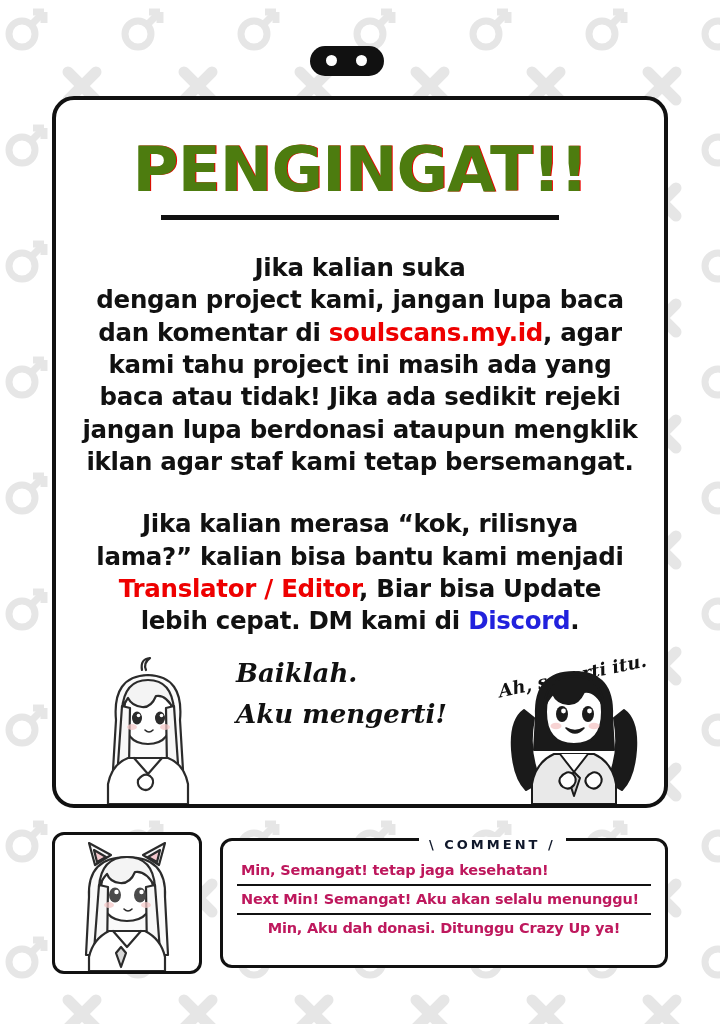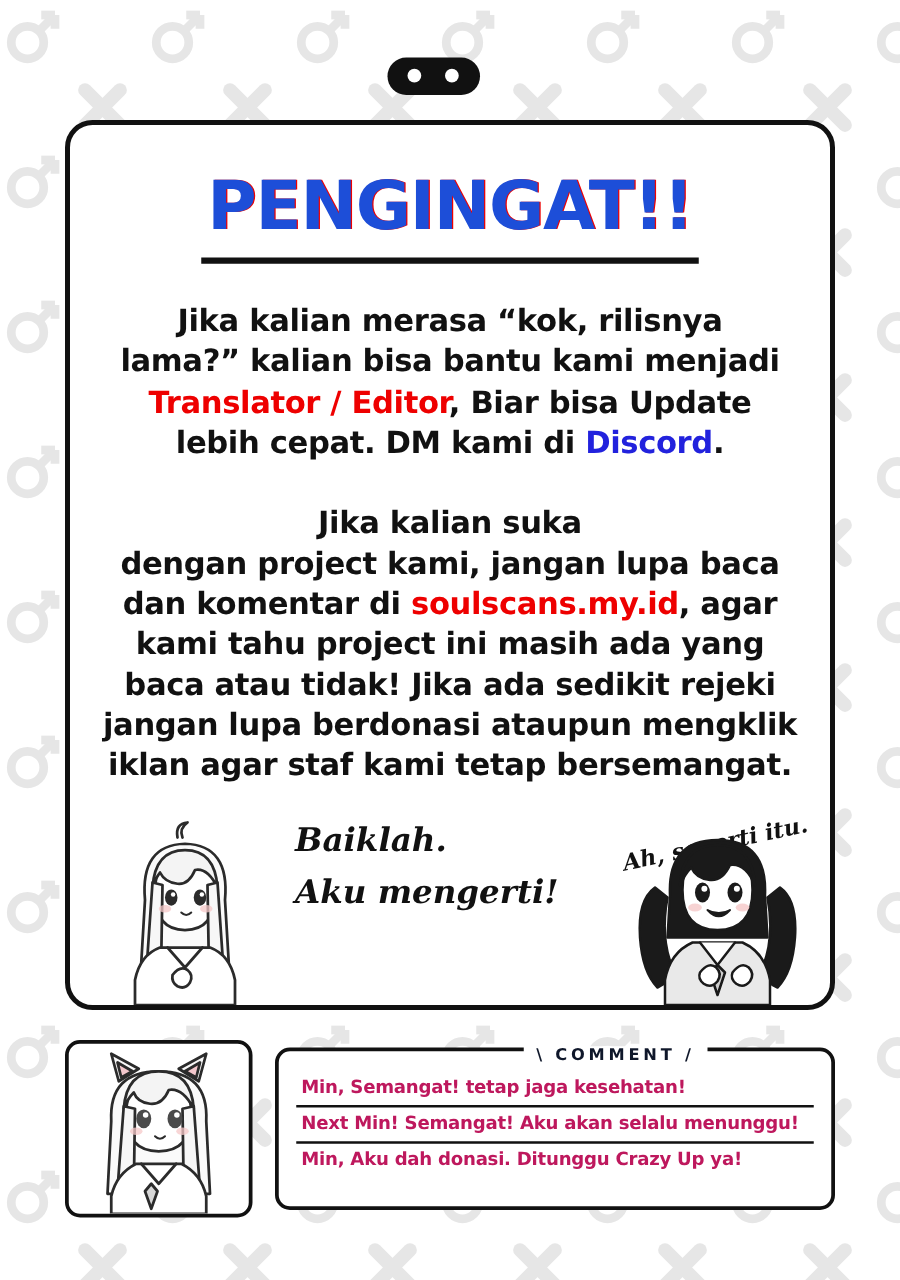--- a/index.html
+++ b/index.html
@@ -61,23 +61,23 @@
   #notch::after  { left: 46px; }
 
   
   #title-wrap {
     text-align: center;
     margin-top: 38px;
   }
   #title {
     font-family: "DejaVu Sans", sans-serif;
     font-weight: bold;
-    font-size: 54px;
+    font-size: 63px;
     line-height: 1;
-    color: #1d4ed8;
+    color: #4d7c0f;
     letter-spacing: -1px;
     display: inline-block;
     padding: 0 6px 6px 6px;
     text-shadow: 1px 0 0 #ee0000;
   }
   #title-underline {
     width: 398px;
     height: 5px;
     background: #111111;
     margin: 8px auto 0 auto;
@@ -191,21 +191,21 @@
   .comment-line {
     font-family: "DejaVu Sans", sans-serif;
     font-weight: bold;
     font-size: 14.5px;
     color: #be185d;
     padding: 5px 4px 6px 4px;
     border-bottom: 2px solid #111111;
     white-space: nowrap;
     letter-spacing: -0.2px;
   }
-  .comment-line:last-child { border-bottom: none; }
+  .comment-line:last-child { border-bottom: none; text-align: center; }
 </style>
 </head>
 <body>
 
 <svg id="bg-pattern" width="720" height="1024" viewBox="0 0 720 1024">
   <defs>
     <g id="mars-sym">
       <circle cx="0" cy="8" r="13" fill="none" stroke="#e6e6e6" stroke-width="7"></circle>
       <line x1="9" y1="-1" x2="22" y2="-14" stroke="#e6e6e6" stroke-width="7"></line>
       <line x1="22" y1="-14" x2="22" y2="-3" stroke="#e6e6e6" stroke-width="7"></line>
@@ -225,35 +225,35 @@
 
 <div id="notch"></div>
 
 <div id="notice-card">
 
   <div id="title-wrap">
     <div id="title">PENGINGAT!!</div>
     <div id="title-underline"></div>
   </div>
 
-  <div class="para" id="para-2">
-    <span>Jika kalian merasa “kok, rilisnya</span><br>
-    <span>lama?” kalian bisa bantu kami menjadi</span><br>
-    <span class="red">Translator / Editor</span><span>, Biar bisa Update</span><br>
-    <span>lebih cepat. DM kami di </span><span class="blue">Discord</span><span>.</span>
-  </div>
-
   <div class="para" id="para-1">
     <span>Jika kalian suka</span><br>
     <span>dengan project kami, jangan lupa baca</span><br>
     <span>dan komentar di </span><span class="red">soulscans.my.id</span><span>, agar</span><br>
     <span>kami tahu project ini masih ada yang</span><br>
     <span>baca atau tidak! Jika ada sedikit rejeki</span><br>
     <span>jangan lupa berdonasi ataupun mengklik</span><br>
     <span>iklan agar staf kami tetap bersemangat.</span>
+  </div>
+
+  <div class="para" id="para-2">
+    <span>Jika kalian merasa “kok, rilisnya</span><br>
+    <span>lama?” kalian bisa bantu kami menjadi</span><br>
+    <span class="red">Translator / Editor</span><span>, Biar bisa Update</span><br>
+    <span>lebih cepat. DM kami di </span><span class="blue">Discord</span><span>.</span>
   </div>
 
   <div id="characters">
 
     <svg class="char" id="char-left" viewBox="0 0 150 150">
       <g stroke="#2b2b2b" stroke-width="2.2" fill="#ffffff" stroke-linejoin="round" stroke-linecap="round">
 
         <path d="M70 16 q-2 -11 8 -12 q-7 5 -4 12" fill="#ffffff"></path>
 
         <path d="M44 66 q-4 -44 32 -45 q36 1 32 45 l3 50 q-5 12 -14 12 l-44 0 q-9 0 -12 -12 z" fill="#fbfbfb"></path>

